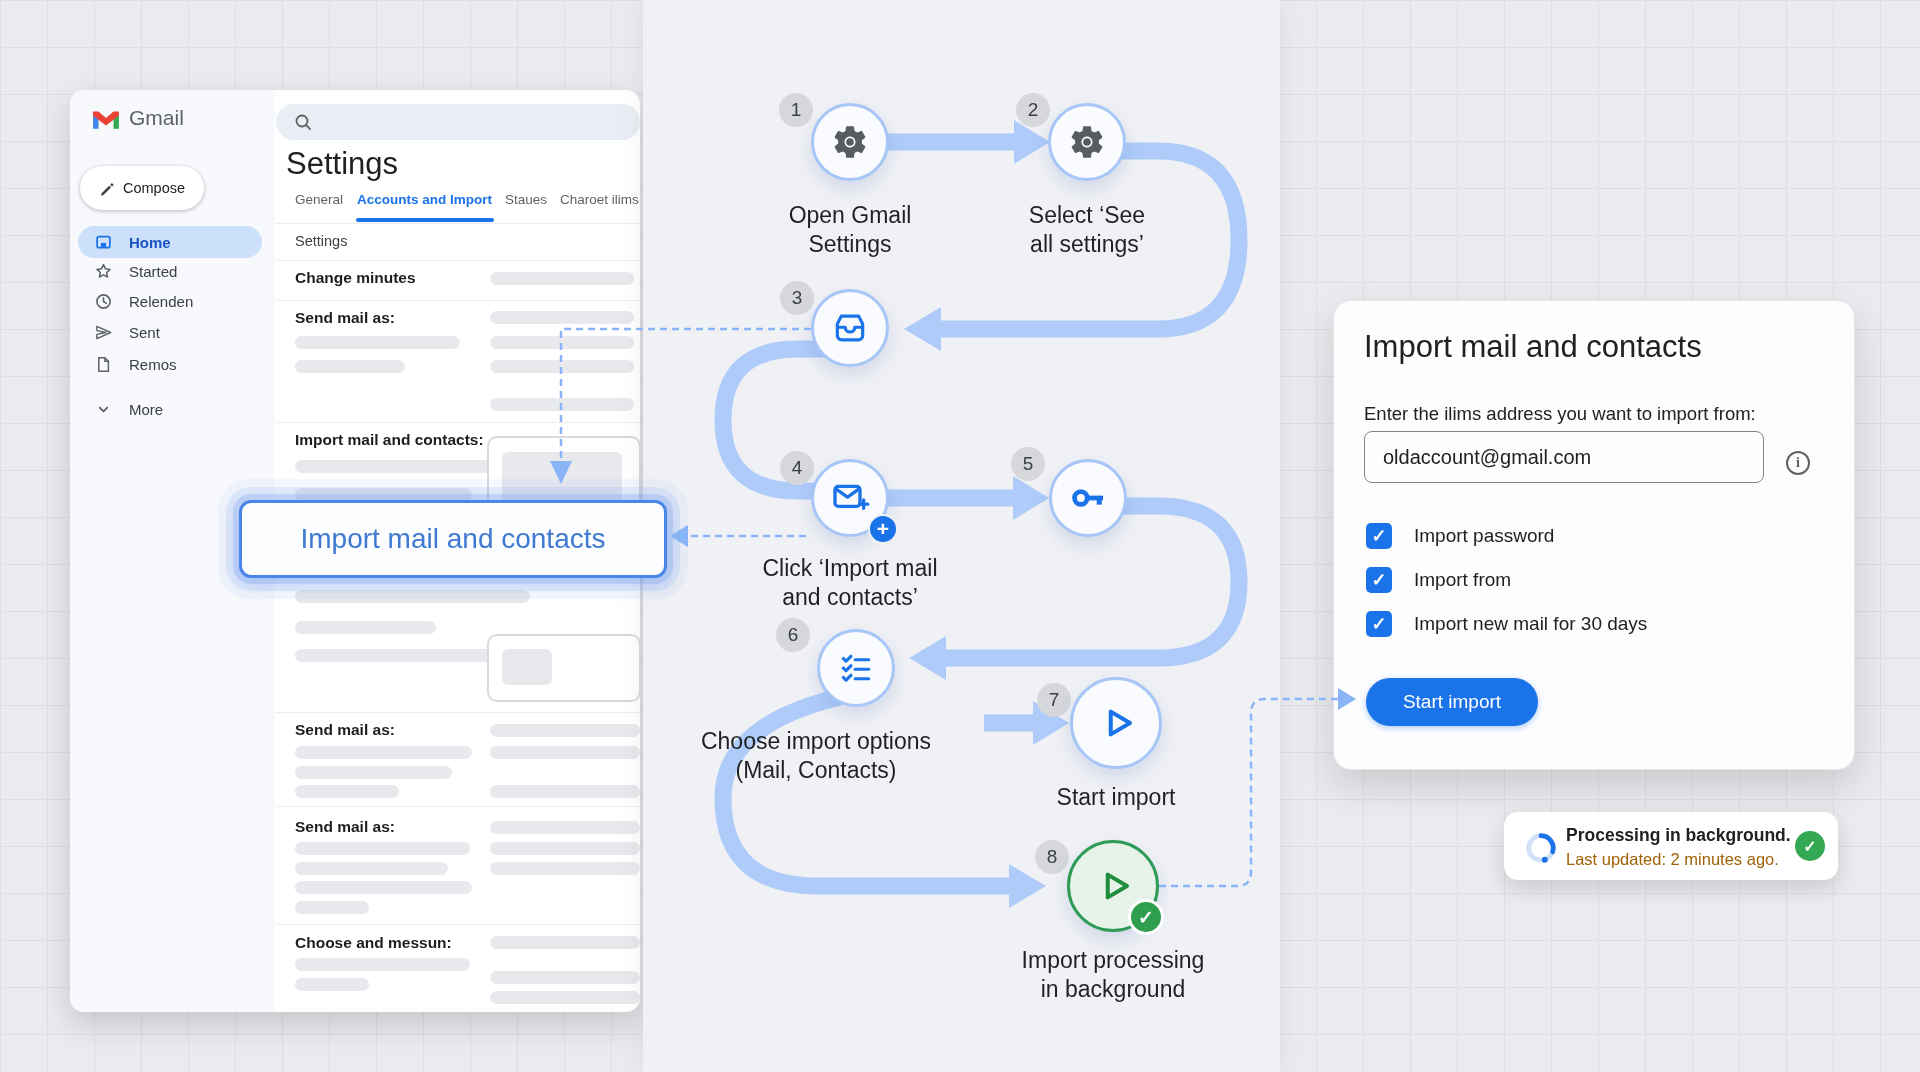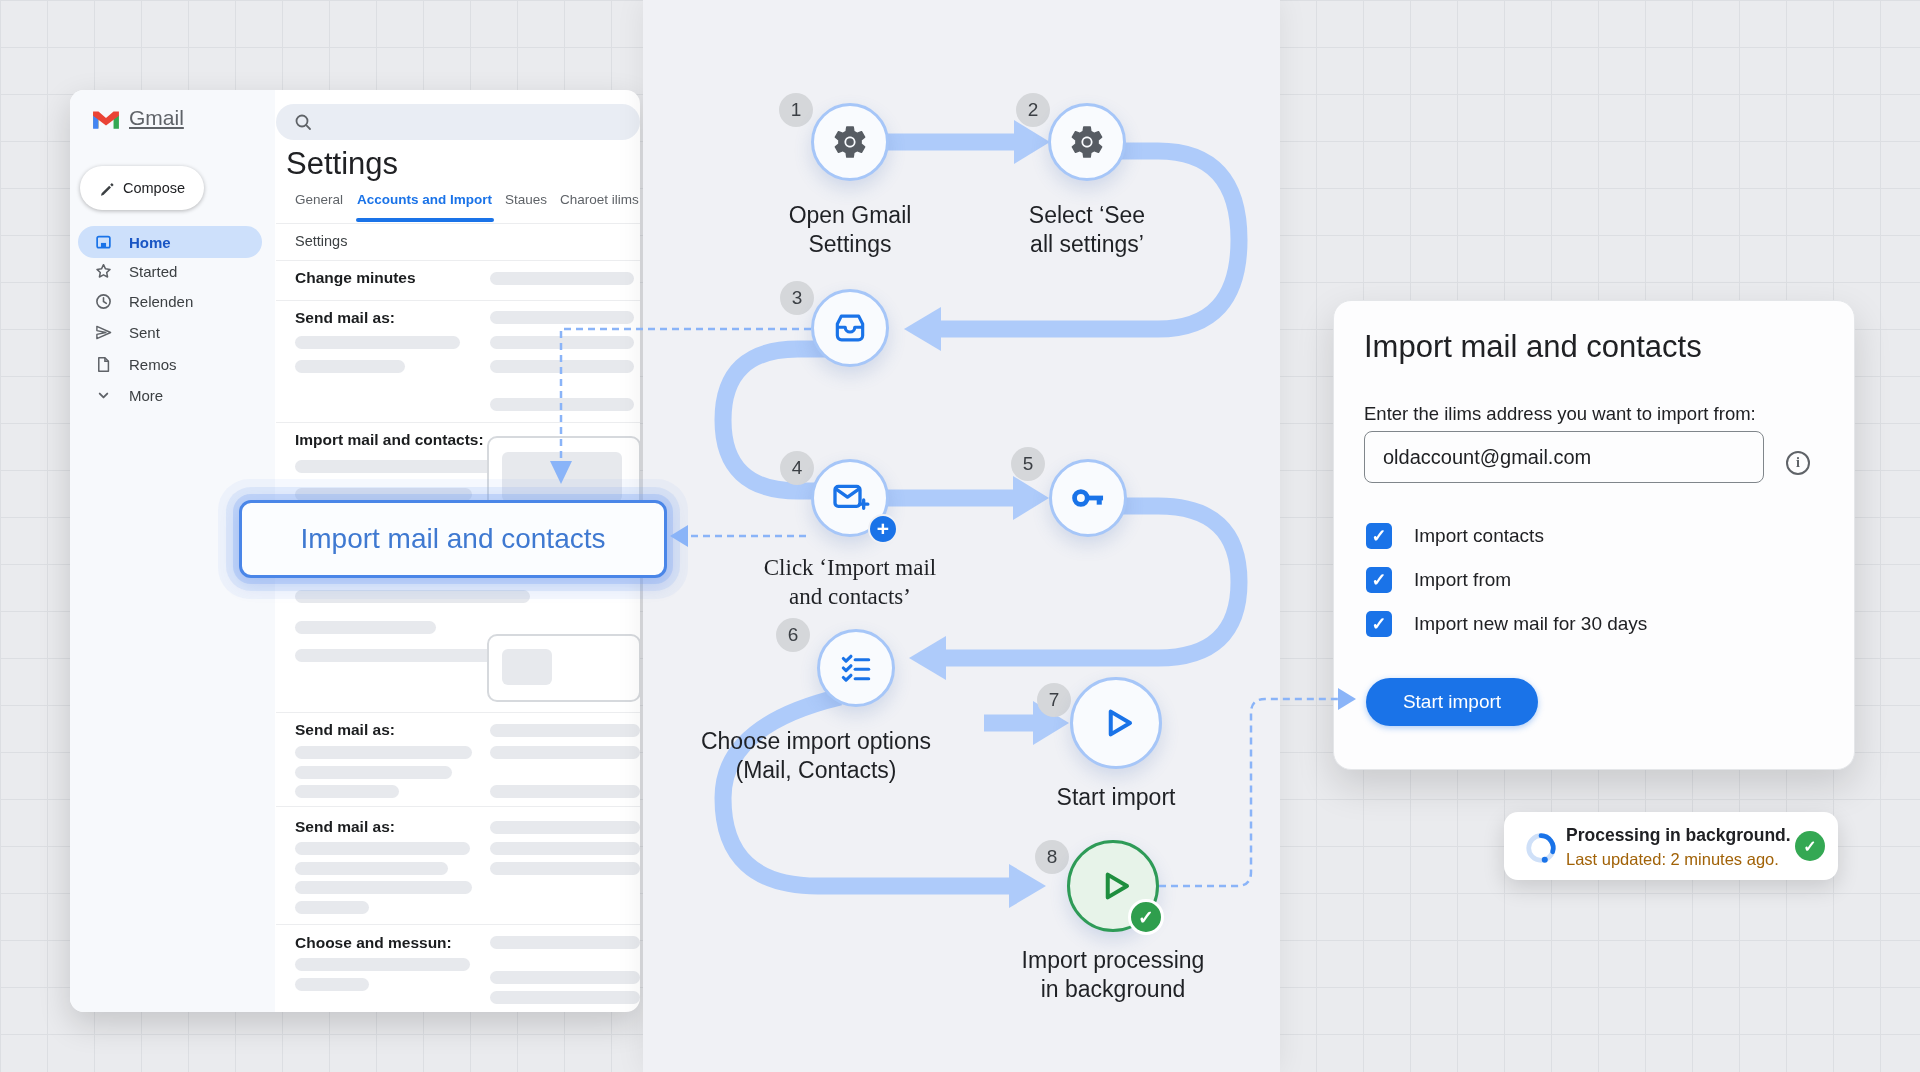--- a/index.html
+++ b/index.html
@@ -11,21 +11,21 @@
     background-size:47px 47px;}
   .abs{position:absolute;}
   
   .panel{left:643px;top:0;width:637px;height:1072px;background:#f0f1f5;
     box-shadow:0 0 28px rgba(0,0,0,.07);z-index:3;}
   
   .gwin{left:70px;top:90px;width:570px;height:922px;background:#fff;border-radius:14px;
     box-shadow:0 12px 32px rgba(0,0,0,.16);overflow:hidden;z-index:2;}
   .sidebar{position:absolute;left:0;top:0;width:205px;height:922px;background:#f7f9fc;}
   .logo-row{position:absolute;left:22px;top:16px;display:flex;align-items:center;gap:9px;}
-  .logo-text{font-size:21px;color:#5f6368;text-decoration:underline;}
+  .logo-text{font-size:21px;color:#5f6368;}
   .compose{position:absolute;left:10px;top:76px;width:124px;height:44px;border-radius:22px;
     background:#fff;box-shadow:0 1px 4px rgba(0,0,0,.28);display:flex;align-items:center;
     justify-content:center;gap:8px;font-size:14.5px;font-weight:500;color:#202124;}
   .nav-item{position:absolute;left:8px;width:184px;height:30px;display:flex;align-items:center;
     gap:17px;padding-left:17px;box-sizing:border-box;font-size:15px;color:#3c4043;}
   .nav-item.active{background:#cde0fb;border-radius:16px;color:#1a56c4;font-weight:600;height:32px;}
   
   .searchbar{position:absolute;left:206px;top:14px;width:364px;height:36px;border-radius:18px;
     background:#e9edf4;display:flex;align-items:center;padding-left:18px;box-sizing:border-box;}
   .settings-title{position:absolute;left:216px;top:56px;font-size:31px;color:#202124;}
@@ -139,21 +139,21 @@
         </svg>
         <span>Sent</span>
       </div>
       <div class="nav-item" style="top:259px;">
         <svg width="17" height="17" viewBox="0 0 18 18">
           <path d="M4 1.8 h6.5 l3.7 3.7 V16.2 h-10.2z" fill="none" stroke="#5f6368" stroke-width="1.6" stroke-linejoin="round"></path>
           <path d="M10.5 1.8 v3.7 h3.7" fill="none" stroke="#5f6368" stroke-width="1.6"></path>
         </svg>
         <span>Remos</span>
       </div>
-      <div class="nav-item" style="top:290px;">
+      <div class="nav-item" style="top:298px;align-items:flex-end;">
         <svg width="17" height="17" viewBox="0 0 18 18">
           <path d="M5 7 l4 4 4-4" fill="none" stroke="#5f6368" stroke-width="2" stroke-linecap="round" stroke-linejoin="round"></path>
         </svg>
         <span>More</span>
       </div>
     </div>
 
     <div class="searchbar">
       <svg width="18" height="18" viewBox="0 0 18 18">
         <circle cx="8" cy="8" r="5.5" fill="none" stroke="#5f6368" stroke-width="1.8"></circle>
@@ -280,21 +280,21 @@
 
   <div class="fbadge" style="left:780px;top:451px;">4</div>
   <div class="fcircle" style="left:811px;top:459px;width:78px;height:78px;">
     <svg width="40" height="40" viewBox="0 0 24 24">
       <rect x="3" y="5" width="15" height="12" rx="2" fill="none" stroke="#1a73e8" stroke-width="2"></rect>
       <path d="M3.5 6.5 L10.5 11.5 L17.5 6.5" fill="none" stroke="#1a73e8" stroke-width="2" stroke-linecap="round" stroke-linejoin="round"></path>
       <path d="M20.2 13.2 v5 M17.7 15.7 h5" stroke="#1a73e8" stroke-width="2" stroke-linecap="round"></path>
     </svg>
     <div class="mini-badge" style="left:54px;top:52px;">+</div>
   </div>
-  <div class="flabel" style="left:733px;top:554px;width:234px;font-family:Liberation Serif, serif;">Click ‘Import mail
+  <div class="flabel" style="left:733px;top:554px;width:234px;">Click ‘Import mail
 and contacts’</div>
 
   <div class="fbadge" style="left:1011px;top:447px;">5</div>
   <div class="fcircle" style="left:1049px;top:459px;width:78px;height:78px;">
     <svg width="38" height="38" viewBox="0 0 24 24">
       <circle cx="7.5" cy="12" r="4" fill="none" stroke="#1a73e8" stroke-width="3"></circle>
       <rect x="11.5" y="10.5" width="10" height="3" fill="#1a73e8"></rect>
       <rect x="17.5" y="13" width="3.2" height="3.2" fill="#1a73e8"></rect>
     </svg>
   </div>
@@ -333,21 +333,21 @@
   <div class="flabel" style="left:991px;top:946px;width:244px;">Import processing
 in background</div>
 
   <div class="abs dialog">
     <div class="dlg-title">Import mail and contacts</div>
     <div class="dlg-label">Enter the ilims address you want to import from:</div>
     <input class="dlg-input" value="oldaccount@gmail.com" style="">
     <div class="info-ic">i</div>
     <div class="cb-row" style="top:222px;">
       <span class="cb">✓</span>
-      <span class="cb-label">Import contacts</span>
+      <span class="cb-label">Import password</span>
     </div>
     <div class="cb-row" style="top:266px;">
       <span class="cb">✓</span>
       <span class="cb-label">Import from</span>
     </div>
     <div class="cb-row" style="top:310px;">
       <span class="cb">✓</span>
       <span class="cb-label">Import new mail for 30 days</span>
     </div>
     <div class="start-btn">Start import</div>

